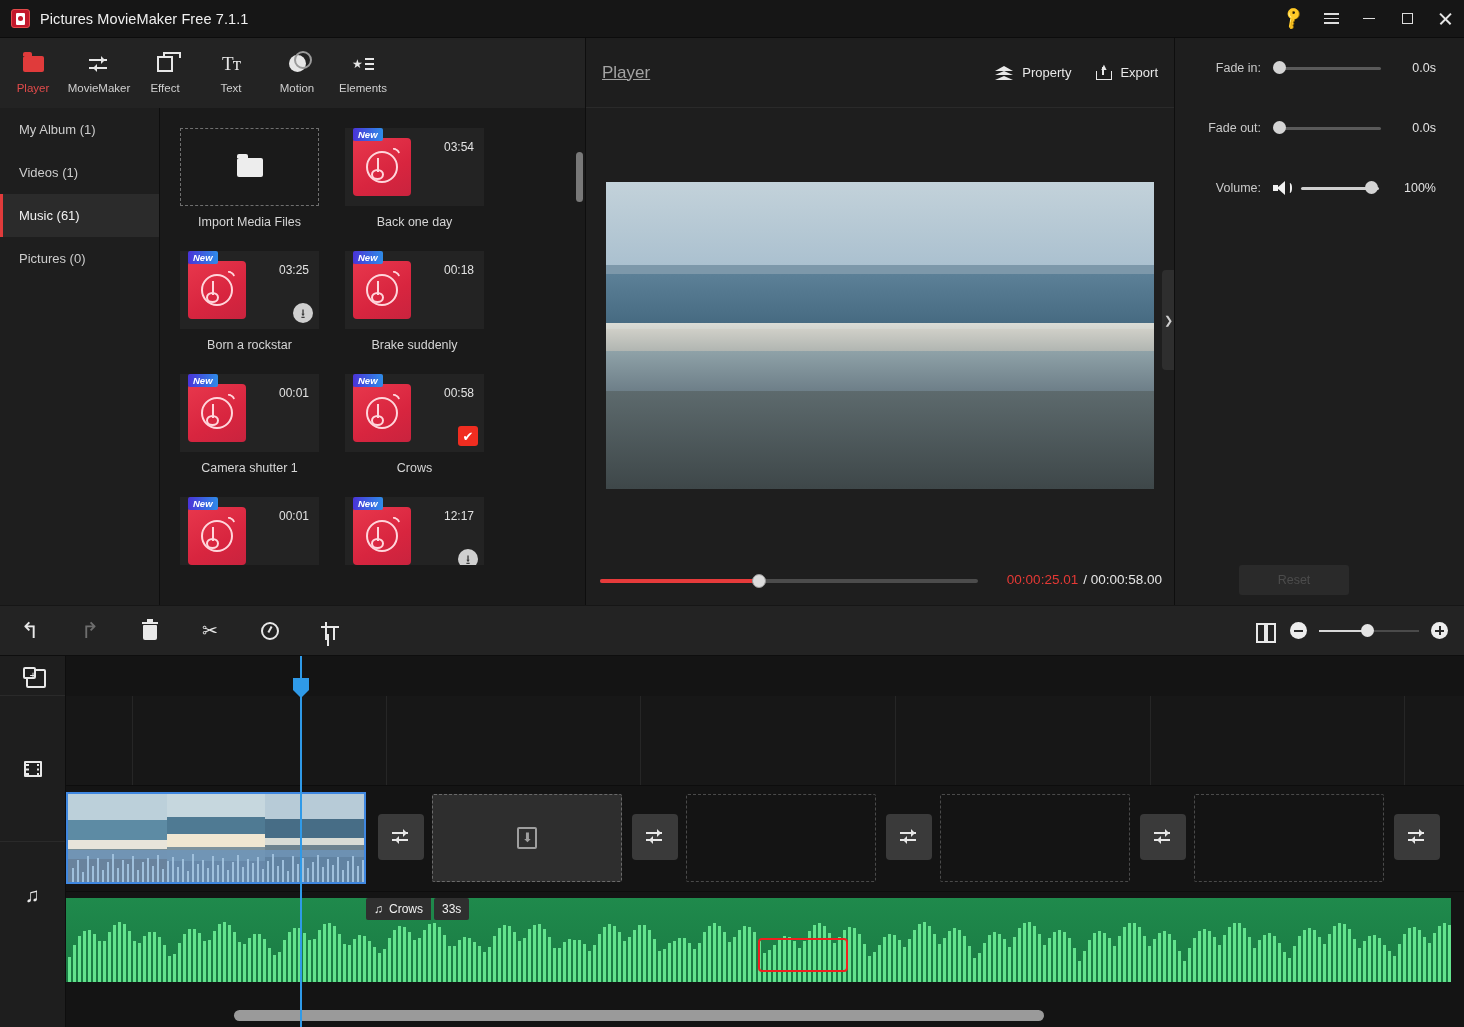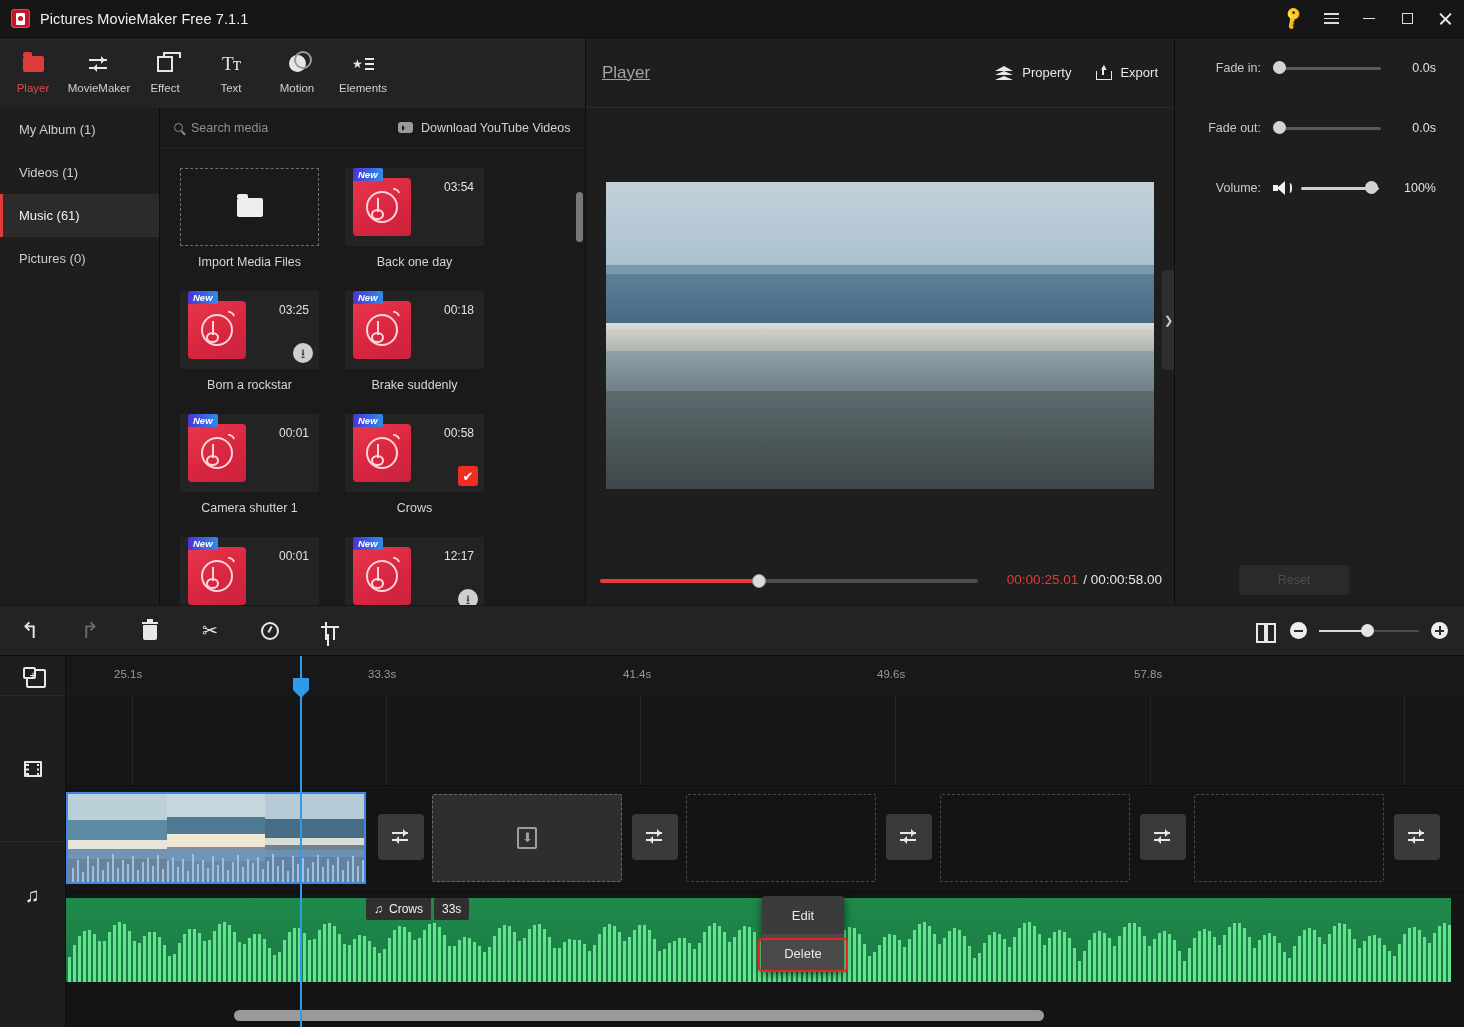--- a/index.html
+++ b/index.html
@@ -489,30 +489,20 @@
       </div>
     <div class="cat active">
         <span>Music (61)</span>
       </div>
     <div class="cat">
         <span>Pictures (0)</span>
       </div>
   </div>
 
   <div class="mediapanel">
-    <div class="mediabar">
-      <div class="srch">
-        <span class="mag"></span>
-        <span class="srch-ph">Search media</span>
-      </div>
-      <div class="yt">
-        <span class="yt-ico"></span>
-        <span class="yt-lbl">Download YouTube Videos</span>
-      </div>
-    </div>
 
     <div class="grid">
 
       <div class="cell">
         <div class="thumb dashed">
           <span class="imp-folder"></span>
         </div>
         <div class="cellname">Import Media Files</div>
       </div>
 
@@ -765,27 +755,20 @@
           </span>
         </div>
       <div class="track-head" style="height:146px;">
           <span class="film-i"></span>
         </div>
       <div class="track-head" style="height:105px;border-bottom:none;">
           <span class="music-i">♫</span>
         </div>
     </div>
 
-    <div class="ruler">
-      <span class="tick" style="left:48px;">25.1s</span>
-      <span class="tick" style="left:302px;">33.3s</span>
-      <span class="tick" style="left:557px;">41.4s</span>
-      <span class="tick" style="left:811px;">49.6s</span>
-      <span class="tick" style="left:1068px;">57.8s</span>
-    </div>
 
     <div class="tl-body">
       <div class="row-empty">
         <div class="colgrid" style="left:66px;"></div>
         <div class="colgrid" style="left:320px;"></div>
         <div class="colgrid" style="left:574px;"></div>
         <div class="colgrid" style="left:829px;"></div>
         <div class="colgrid" style="left:1084px;"></div>
         <div class="colgrid" style="left:1338px;"></div>
       </div>
@@ -1175,19 +1158,15 @@
 
     <div class="playhead">
         <span class="grip"></span>
       </div>
 
     <div class="hscroll-track">
       <div class="hscroll-thumb"></div>
     </div>
   </div>
 
-  <div class="ctxmenu">
-    <div class="ctxitem">Edit</div>
-    <div class="ctxitem hl">Delete</div>
-  </div>
   <div class="ctx-highlight"></div>
 
 </div>
 
 </body></html>

